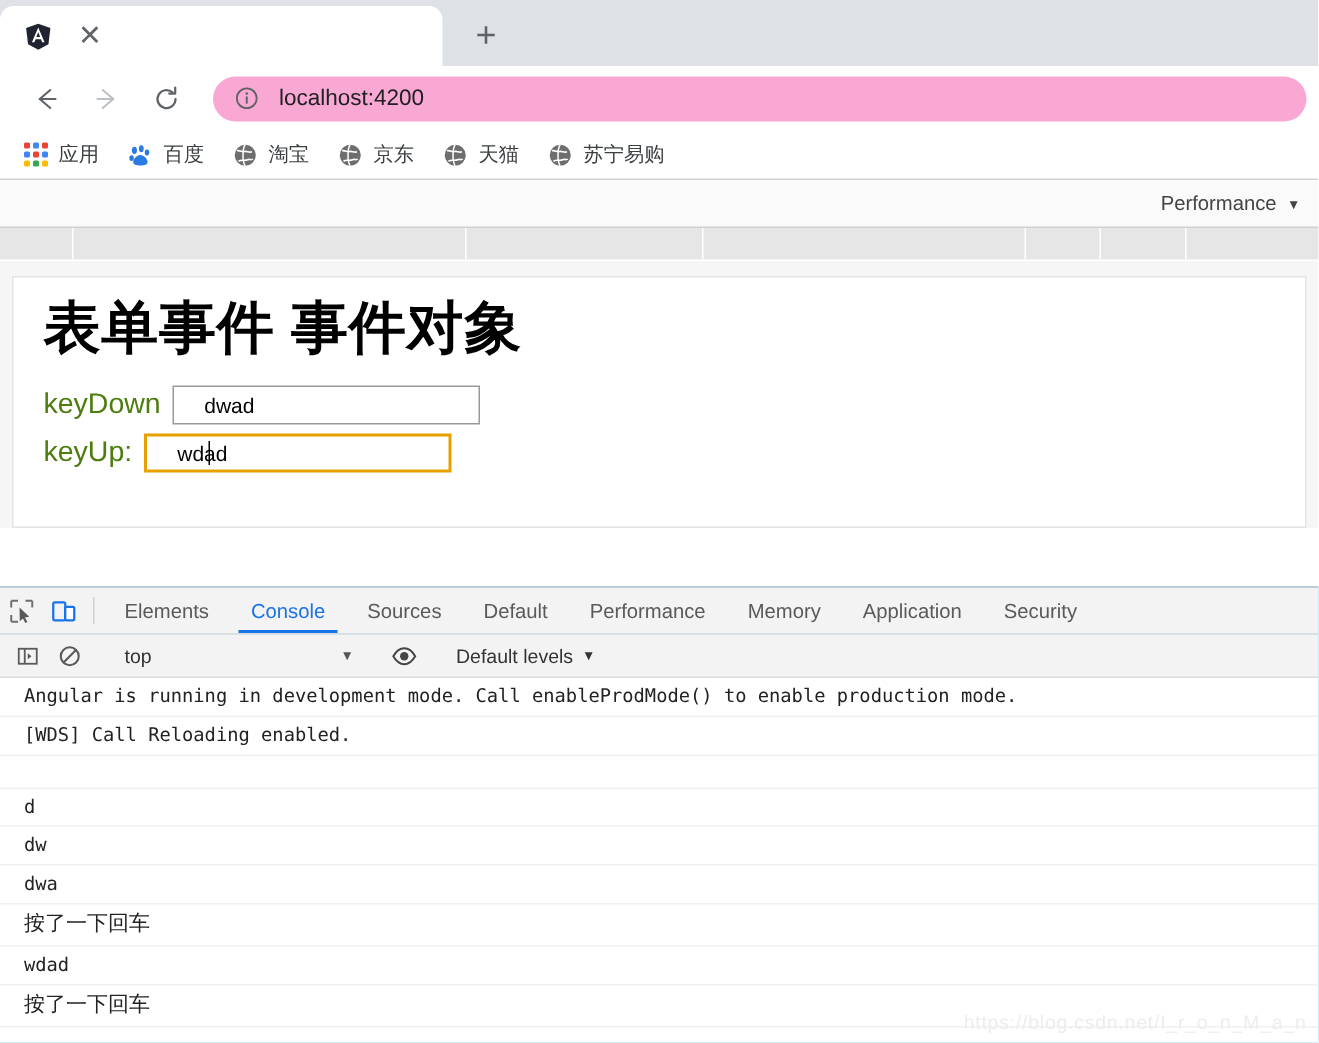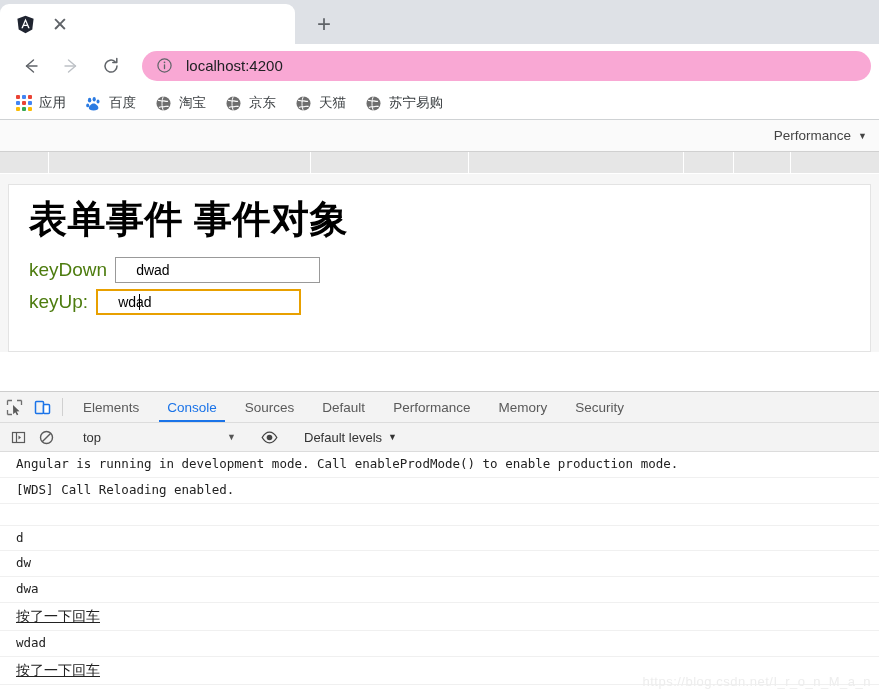--- a/index.html
+++ b/index.html
@@ -325,21 +325,21 @@
   .c-row {
     padding: 3px 0 3px 16px;
     font-family: "DejaVu Sans Mono", monospace;
     font-size: 12.5px;
     color: #222;
     border-bottom: 1px solid #f0f0f0;
     line-height: 1.5;
     white-space: nowrap;
   }
   .c-row.gap { height: 22px; padding: 0; }
-  .c-row.cjk { font-family: "DejaVu Sans", sans-serif; font-size: 14px; text-decoration: underline; }
+  .c-row.cjk { font-family: "DejaVu Sans", sans-serif; font-size: 14px; }
 
   .watermark {
     position: absolute;
     right: 8px;
     bottom: 6px;
     font-size: 13px;
     color: #ededed;
     letter-spacing: 0.5px;
     pointer-events: none;
   }
@@ -534,20 +534,23 @@
       <div class="dt-tab">
           <span>Default</span>
         </div>
       <div class="dt-tab">
           <span>Performance</span>
         </div>
       <div class="dt-tab">
           <span>Memory</span>
         </div>
       <div class="dt-tab">
+          <span>Application</span>
+        </div>
+      <div class="dt-tab">
           <span>Security</span>
         </div>
     </div>
 
     <div class="dt-toolbar">
       <div class="dt-icon-btn">
         <svg width="15" height="15" viewBox="0 0 15 15">
           <rect x="1.5" y="2.5" width="12" height="10" fill="none" stroke="#5a5a5a" stroke-width="1.2"></rect>
           <line x1="5.5" y1="2.5" x2="5.5" y2="12.5" stroke="#5a5a5a" stroke-width="1.2"></line>
           <path d="M7.5 5.5 L10 7.5 L7.5 9.5 Z" fill="#5a5a5a"></path>

